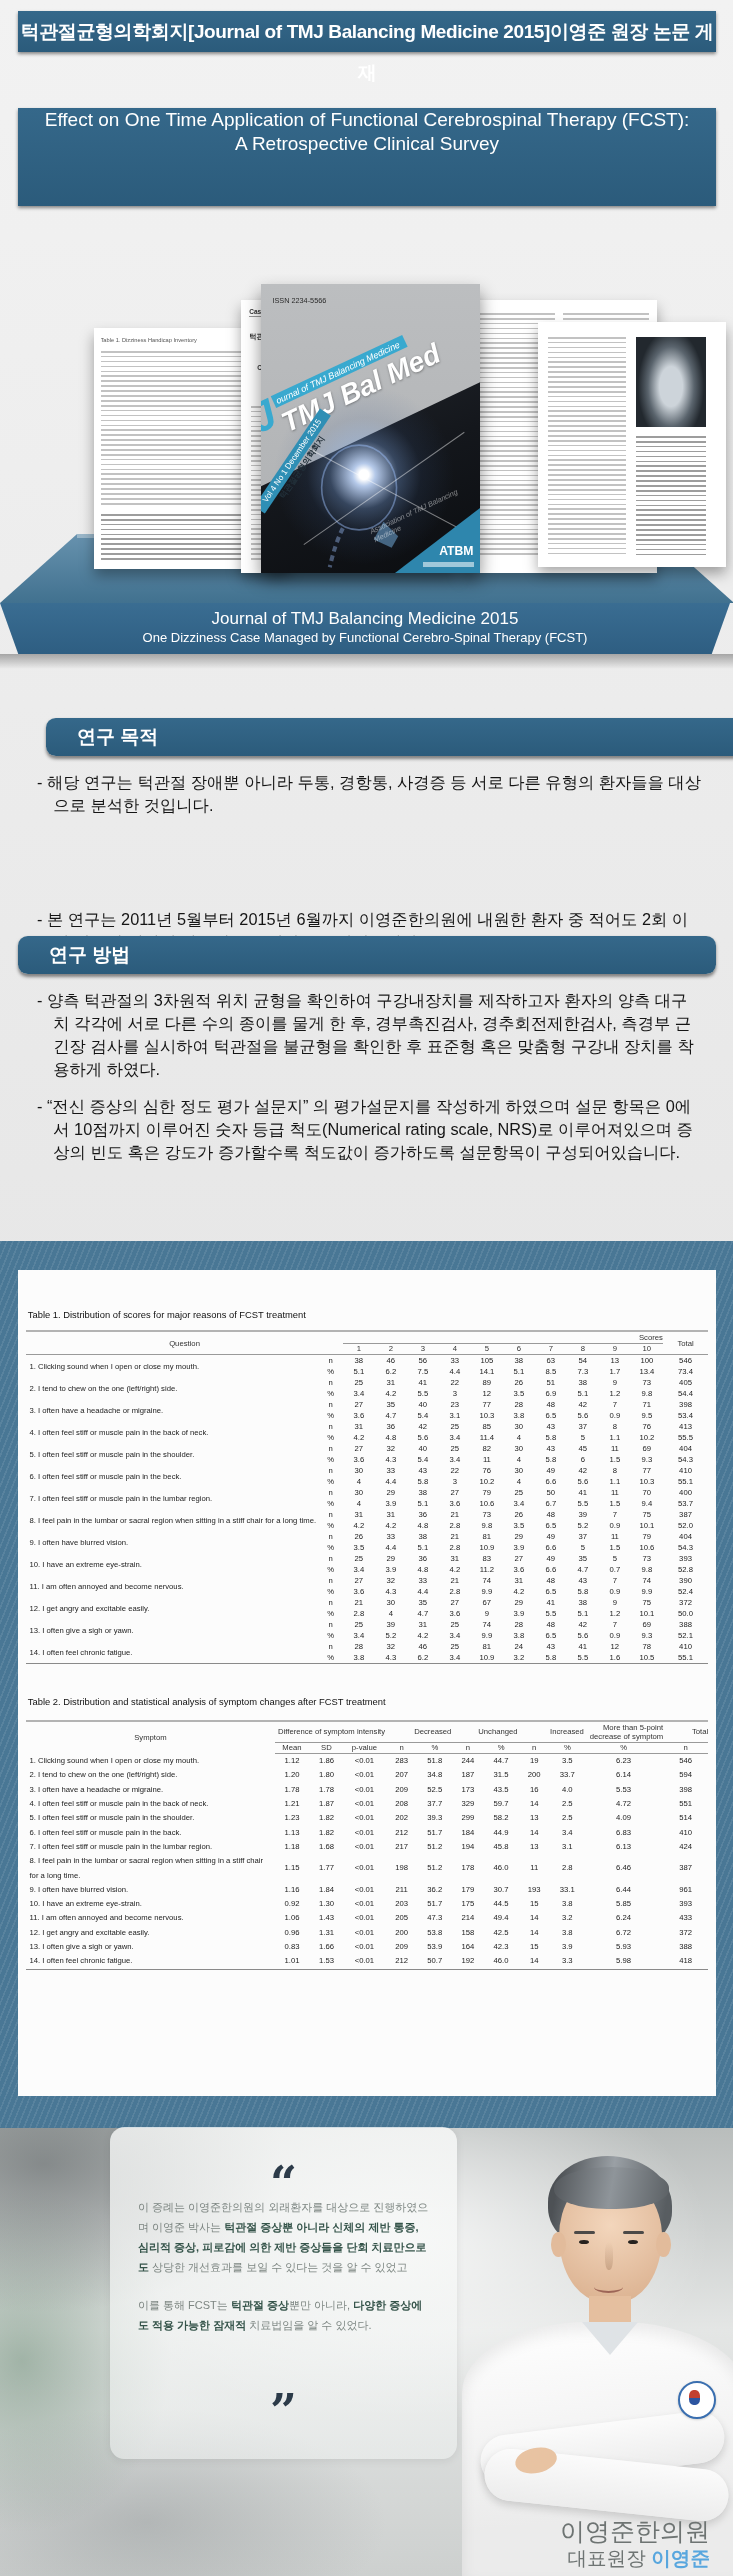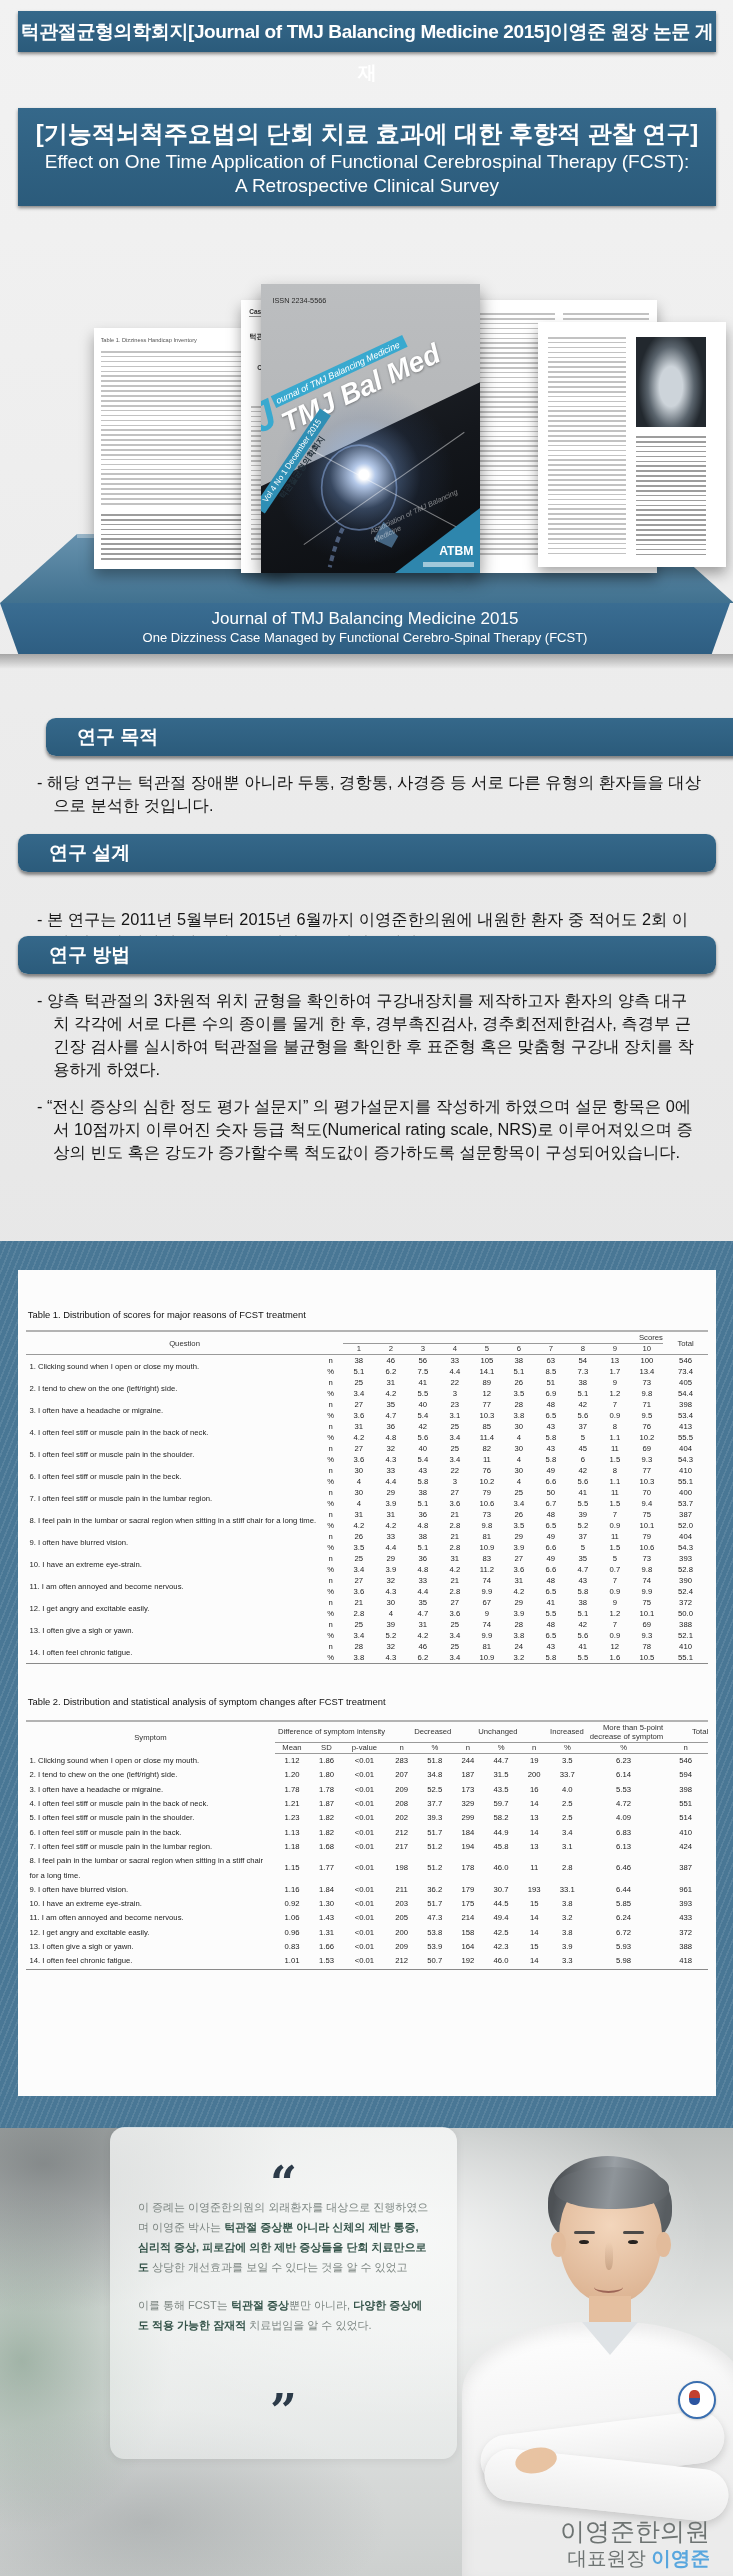--- a/index.html
+++ b/index.html
@@ -137,21 +137,20 @@
   #doctor-name{color:#58a6de;}
 </style>
 </head>
 <body>
 
 <div id="page">
 
   <div class="abs teal-box" id="top-banner">턱관절균형의학회지[Journal of TMJ Balancing Medicine 2015]이영준 원장 논문 게재</div>
 
   <div class="abs teal-box" id="title-box">
-    <div id="title-ko">[기능적뇌척주요법의 단회 치료 효과에 대한 후향적 관찰 연구]</div>
     <div class="title-en">Effect on One Time Application of Functional Cerebrospinal Therapy (FCST):</div>
     <div class="title-en">A Retrospective Clinical Survey</div>
   </div>
 
   <div class="abs" id="plat-top"></div>
   <div class="abs" id="plat-top-hl"></div>
 
   <div class="abs jpage" style="left:94px;top:328px;width:196px;height:241px;z-index:3;">
     <div class="tinytxt" style="margin:8.2px 6.5px 3.3px;font-size:5.7px;color:#555;">Table 1. Dizziness Handicap Inventory</div>
     <div class="fakelines" style="position:absolute;left:6.5px;top:23px;width:179px;height:155px;"></div>
@@ -213,21 +212,20 @@
     <div id="cap1">Journal of TMJ Balancing Medicine 2015</div>
     <div id="cap2">One Dizziness Case Managed by Functional Cerebro-Spinal Therapy (FCST)</div>
   </div>
   <div class="abs" id="plat-shadow"></div>
 
   <div class="abs teal-box sec-head" style="top:718px;margin-left:28px;"><span>연구 목적</span></div>
   <div class="abs sec-body" style="top:771px;">
       <p>- 해당 연구는 턱관절 장애뿐 아니라 두통, 경항통, 사경증 등 서로 다른 유형의 환자들을 대상으로 분석한 것입니다.</p>
     </div>
 
-  <div class="abs teal-box sec-head" style="top:834px;"><span>연구 설계</span></div>
   <div class="abs sec-body" style="top:908px;">
       <p>- 본 연구는 2011년 5월부터 2015년 6월까지 이영준한의원에 내원한 환자 중 적어도 2회 이상 방문한 환자의 차트기록을 대상으로 하였습니다.</p>
     </div>
 
   <div class="abs teal-box sec-head" style="top:936px;"><span>연구 방법</span></div>
   <div class="abs sec-body" style="top:989px;">
     <p>- 양측 턱관절의 3차원적 위치 균형을 확인하여 구강내장치를 제작하고자 환자의 양측 대구치 각각에 서로 다른 수의 종이를 물게 한 후, 경부촉진검사, 경추회전제한검사, 측경부 근긴장 검사를 실시하여 턱관절을 불균형을 확인한 후 표준형 혹은 맞춤형 구강내 장치를 착용하게 하였다.</p>
     <p>- “전신 증상의 심한 정도 평가 설문지” 의 평가설문지를 작성하게 하였으며 설문 항목은 0에서 10점까지 이루어진 숫자 등급 척도(Numerical rating scale, NRS)로 이루어져있으며 증상의 빈도 혹은 강도가 증가할수록 척도값이 증가하도록 설문항목이 구성되어있습니다.</p>
   </div>
 

